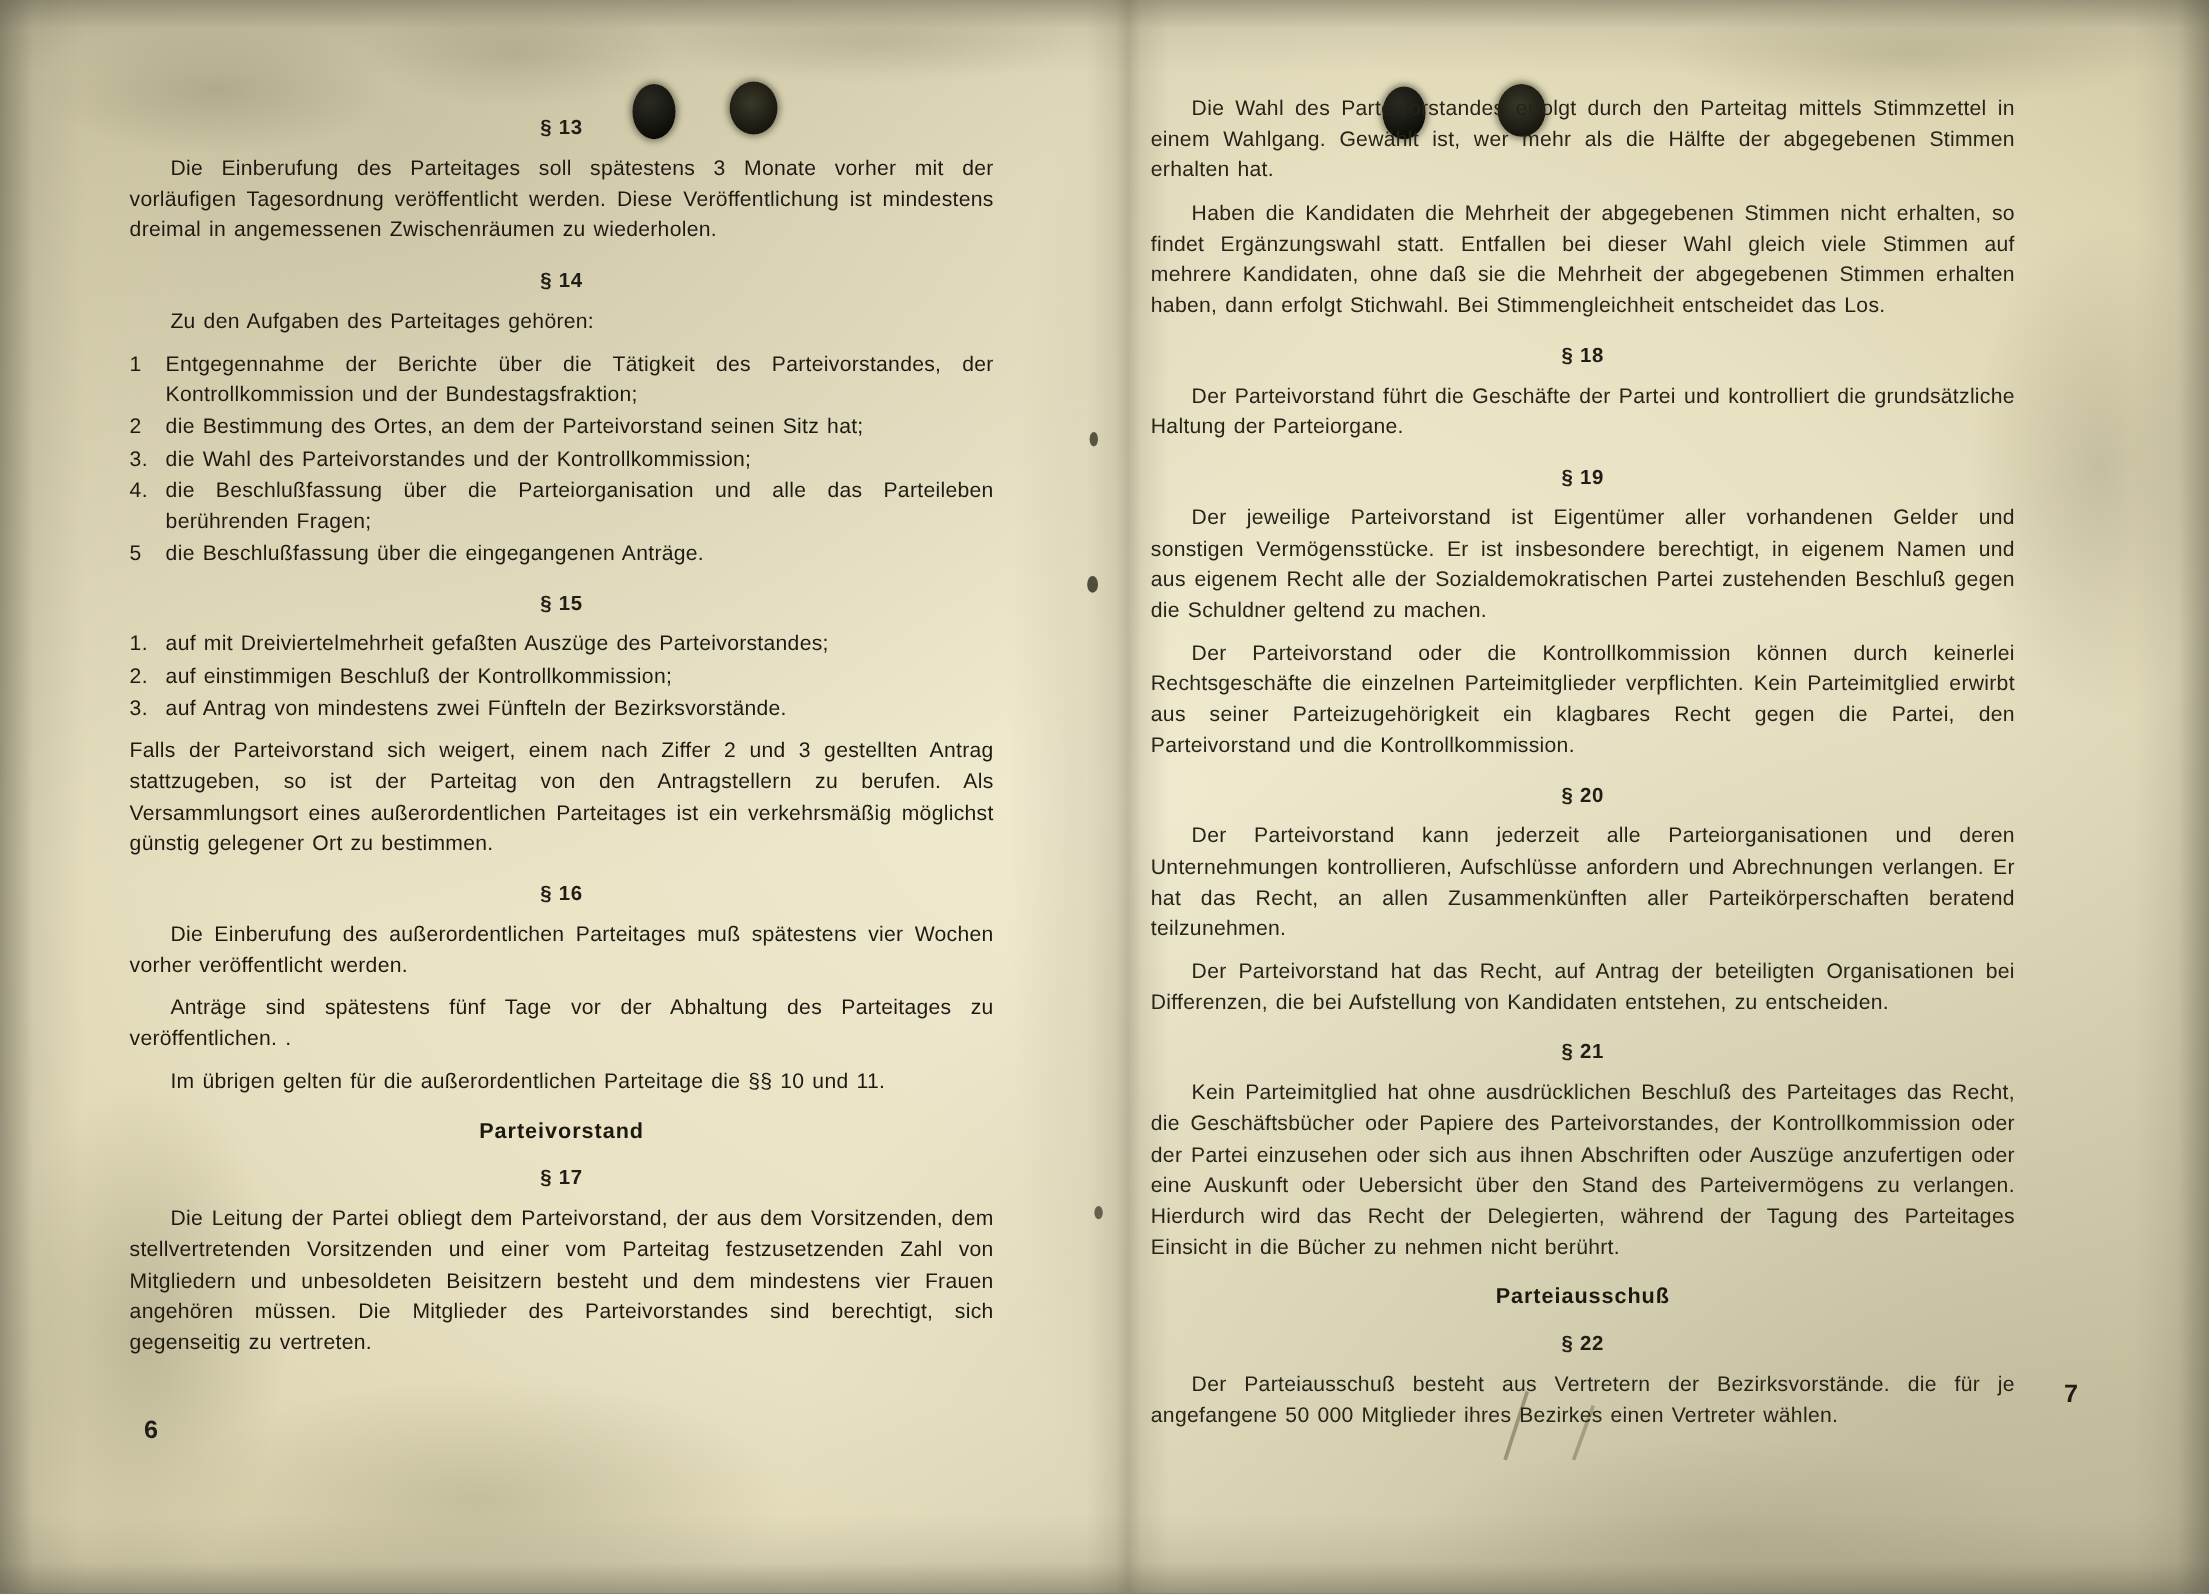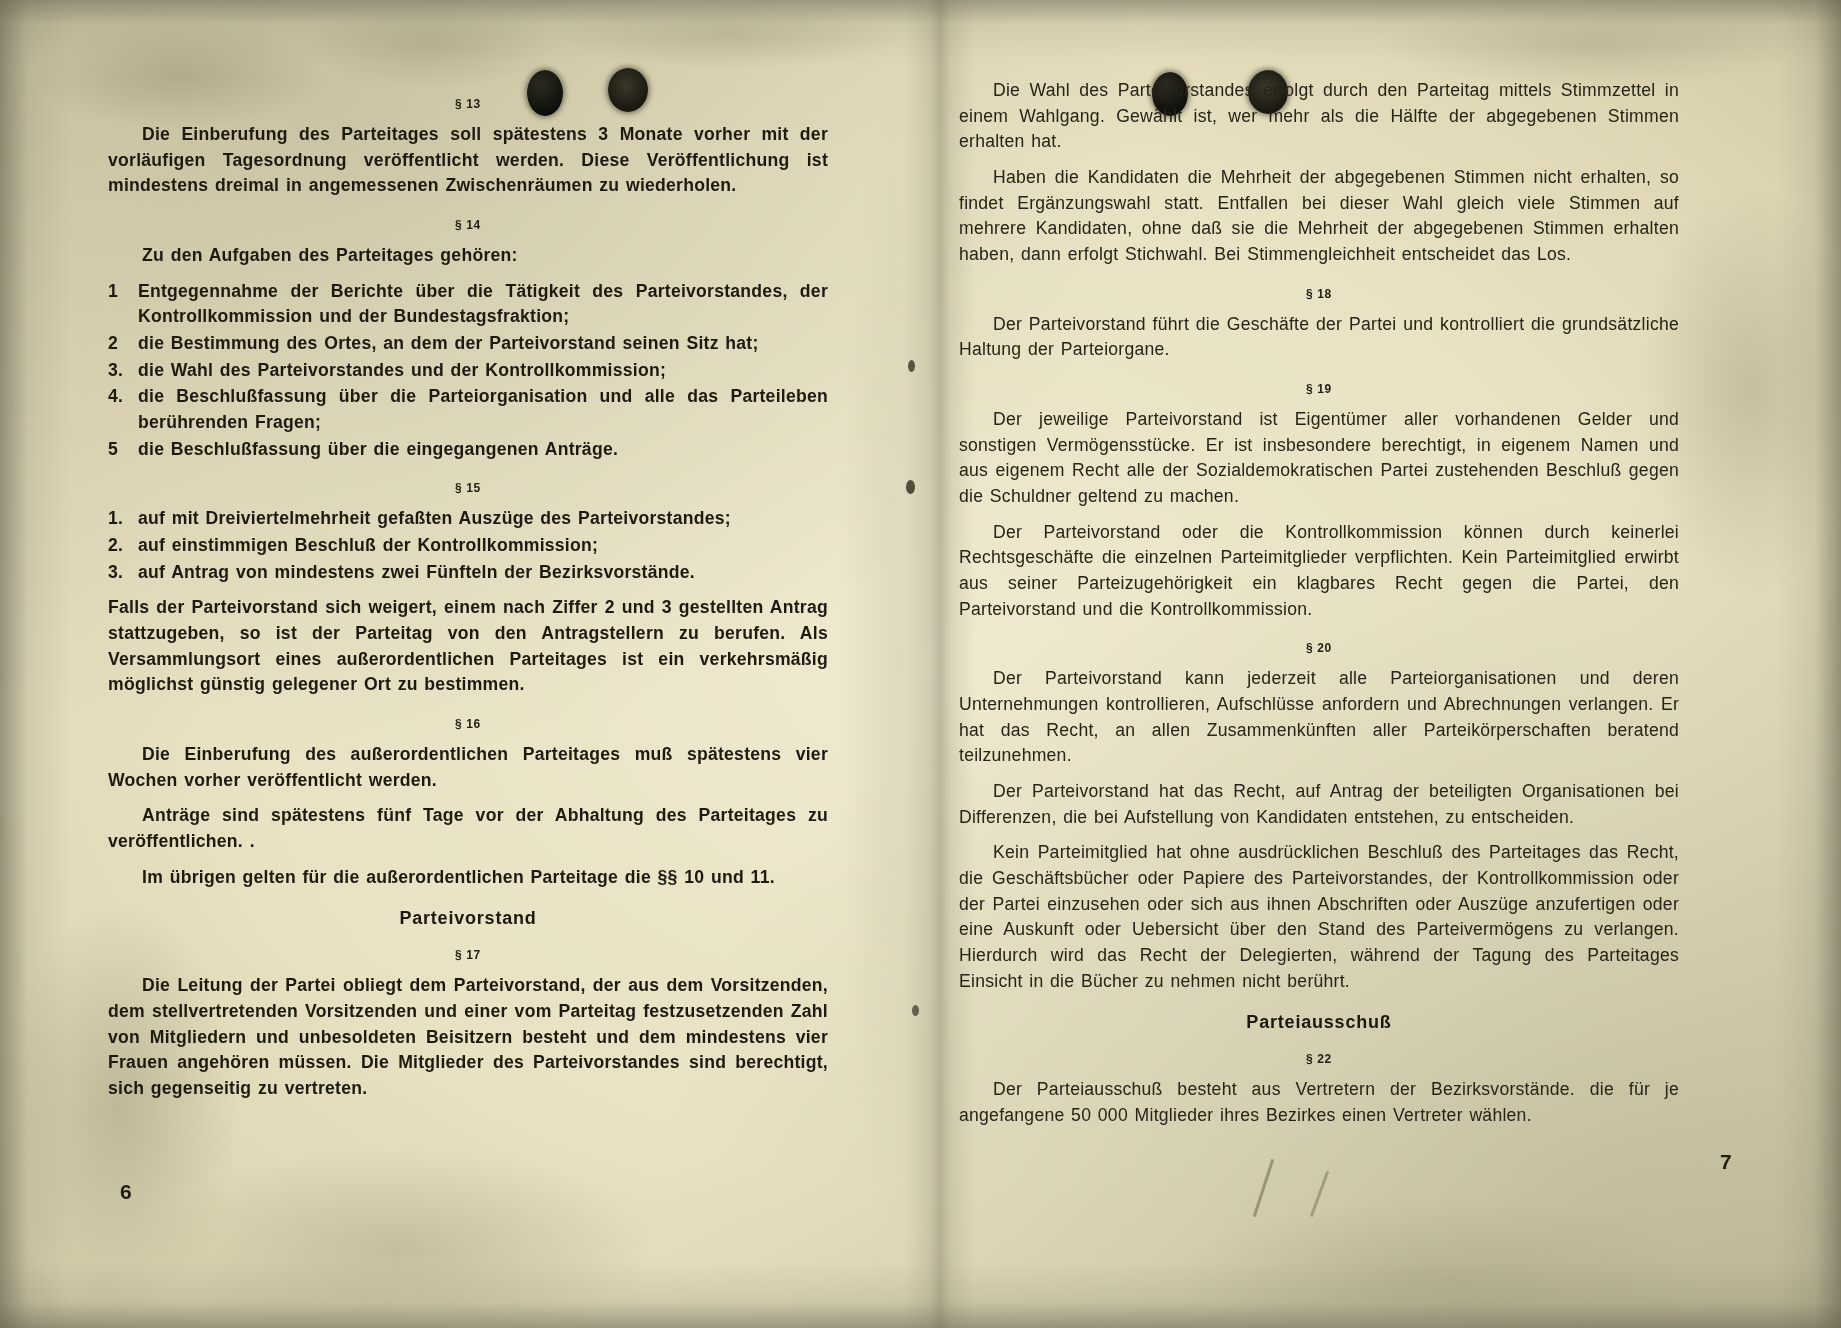--- a/index.html
+++ b/index.html
@@ -81,21 +81,21 @@
   }
   #col-left  { left: 108px; }
   #col-right { left: 959px; }
 
   .col p, .col div, .col li {
     font-family: "Liberation Sans", sans-serif;
   }
 
   .section-num {
     text-align: center;
-    font-size: 12px;
+    font-size: 17px;
     letter-spacing: 0.6px;
     margin: 19px 0 11px 0;
     font-weight: 600;
     color: #201d15;
   }
 
   .heading {
     text-align: center;
     font-size: 18px;
     font-weight: bold;
@@ -132,21 +132,21 @@
   }
   ol.list li .marker {
     position: absolute;
     left: 0;
     top: 0;
     width: 24px;
   }
 
   
   #col-left p.para, #col-left ol.list li {
-    font-weight: 700;
+    font-weight: 400;
     color: #1d1a12;
   }
   #col-left .section-num, #col-left .heading {
     font-weight: 700;
   }
   #col-right p.para, #col-right ol.list li {
     font-weight: 400;
     color: #262318;
   }
 
@@ -239,20 +239,21 @@
     <p class="para">Der Parteivorstand führt die Geschäfte der Partei und kontrolliert die grundsätzliche Haltung der Parteiorgane.</p>
 
     <div class="section-num">§ 19</div>
     <p class="para">Der jeweilige Parteivorstand ist Eigentümer aller vorhandenen Gelder und sonstigen Vermögensstücke. Er ist insbesondere berechtigt, in eigenem Namen und aus eigenem Recht alle der Sozialdemokratischen Partei zustehenden Beschluß gegen die Schuldner geltend zu machen.</p>
     <p class="para">Der Parteivorstand oder die Kontrollkommission können durch keinerlei Rechtsgeschäfte die einzelnen Parteimitglieder verpflichten. Kein Parteimitglied erwirbt aus seiner Parteizugehörigkeit ein klagbares Recht gegen die Partei, den Parteivorstand und die Kontrollkommission.</p>
 
     <div class="section-num">§ 20</div>
     <p class="para">Der Parteivorstand kann jederzeit alle Parteiorganisationen und deren Unternehmungen kontrollieren, Aufschlüsse anfordern und Abrechnungen verlangen. Er hat das Recht, an allen Zusammenkünften aller Parteikörperschaften beratend teilzunehmen.</p>
     <p class="para">Der Parteivorstand hat das Recht, auf Antrag der beteiligten Organisationen bei Differenzen, die bei Aufstellung von Kandidaten entstehen, zu entscheiden.</p>
 
+    <div class="section-num">§ 21</div>
     <p class="para">Kein Parteimitglied hat ohne ausdrücklichen Beschluß des Parteitages das Recht, die Geschäftsbücher oder Papiere des Parteivorstandes, der Kontrollkommission oder der Partei einzusehen oder sich aus ihnen Abschriften oder Auszüge anzufertigen oder eine Auskunft oder Uebersicht über den Stand des Parteivermögens zu verlangen. Hierdurch wird das Recht der Delegierten, während der Tagung des Parteitages Einsicht in die Bücher zu nehmen nicht berührt.</p>
 
     <div class="heading">Parteiausschuß</div>
     <div class="section-num">§ 22</div>
     <p class="para">Der Parteiausschuß besteht aus Vertretern der Bezirksvorstände. die für je angefangene 50 000 Mitglieder ihres Bezirkes einen Vertreter wählen.</p>
   </div>
 
   <div class="folio" id="folio-left">6</div>
   <div class="folio" id="folio-right">7</div>
 

